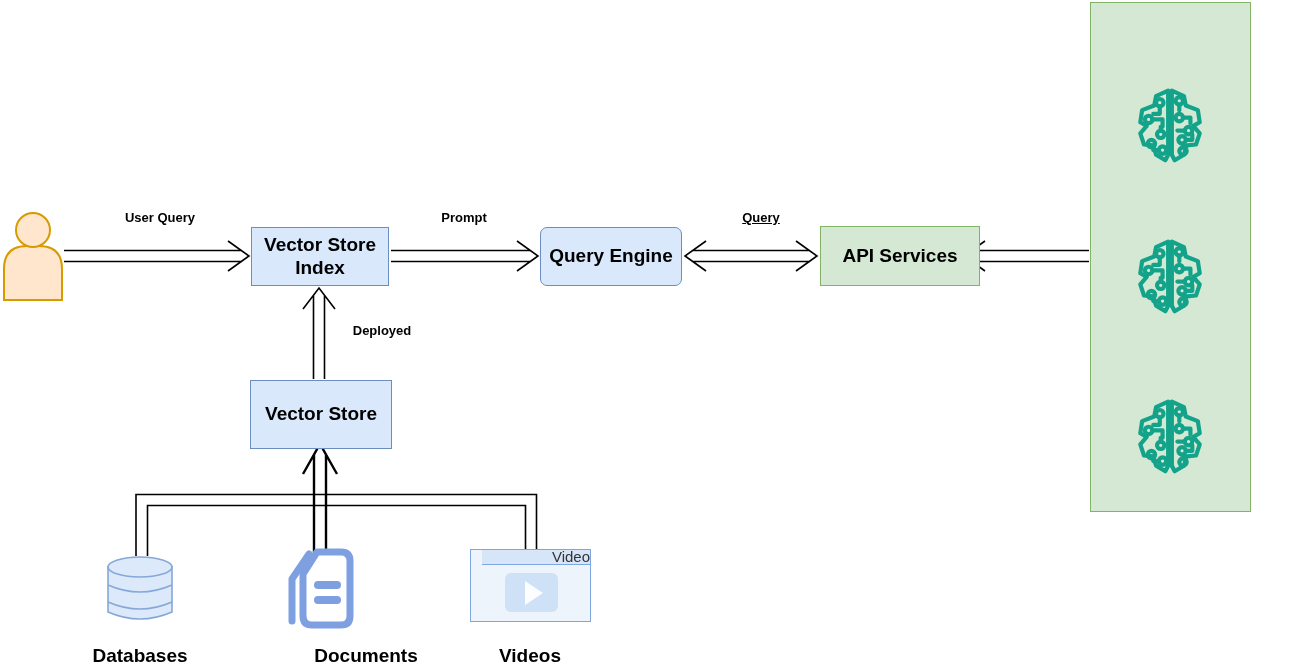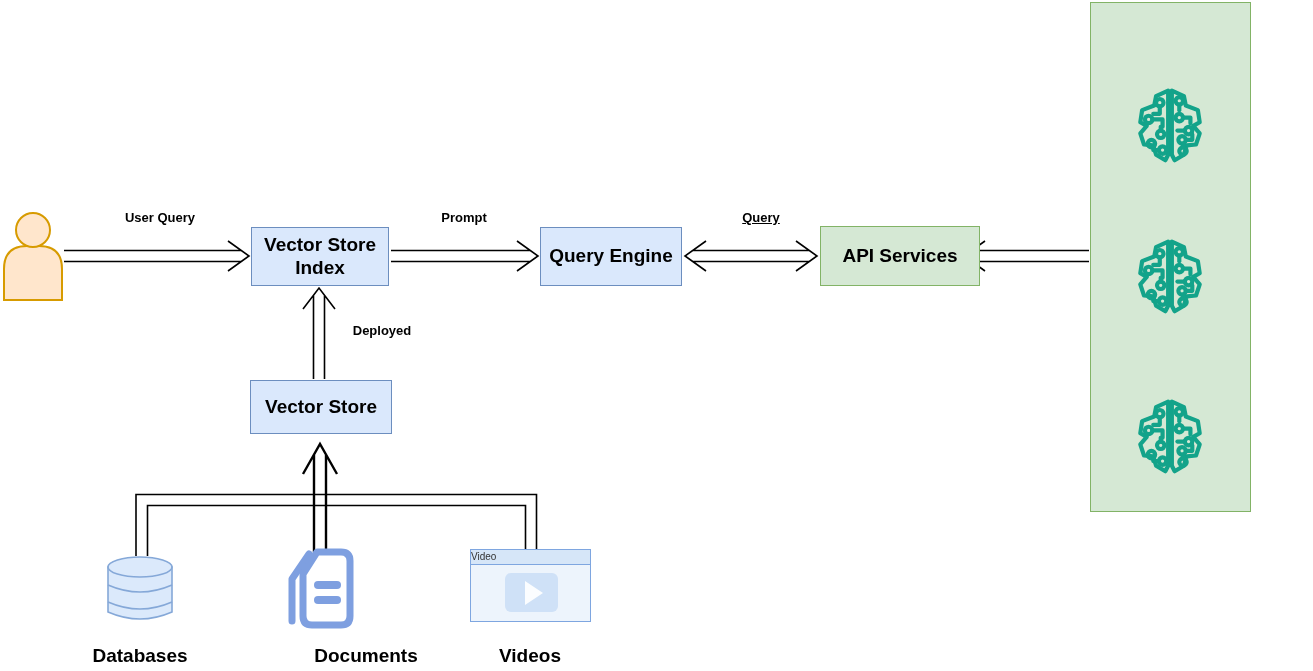--- a/index.html
+++ b/index.html
@@ -40,21 +40,21 @@
   .brain use{stroke:var(--brain-icon,#13A38A);}
   .brain.b1{top:83px;} .brain.b2{top:234px;} .brain.b3{top:394px;}
   
   .video-box{
     position:absolute;left:470px;top:549px;width:121px;height:73px;box-sizing:border-box;
     border:1.5px solid var(--video-border,#7EA6E0);background:var(--video-body-fill,#EDF4FC);
   }
   .video-titlebar{
     height:14px;background:var(--video-title-fill,#D6E6F8);
     border-bottom:1px solid var(--video-border,#7EA6E0);
-    font-size:10px;line-height:14px;text-align:left;color:#333;
+    font-size:15px;line-height:14px;text-align:right;color:#333;margin-left:11px;
   }
   .play-button{
     position:absolute;left:34px;top:23px;width:53px;height:39px;border-radius:6px;
     background:var(--video-button-fill,#CFE1F7);display:flex;align-items:center;justify-content:center;
   }
   .play-triangle{
     width:0;height:0;border-left:18px solid rgba(255,255,255,0.92);
     border-top:12px solid transparent;border-bottom:12px solid transparent;margin-left:5px;
   }
 </style>
@@ -138,27 +138,27 @@
   </svg>
 
   <div class="edge-label" style="left:160px;top:210px;">User Query</div>
   <div class="edge-label" style="left:464px;top:210px;">Prompt</div>
   <div class="edge-label" style="left:761px;top:210px;text-decoration:underline;">Query</div>
   <div class="edge-label" style="left:382px;top:323px;">Deployed</div>
 
   <div class="node blue" style="left:251px;top:227px;width:138px;height:59px;">
     <span>Vector Store Index</span>
   </div>
-  <div class="node blue" style="left:540px;top:227px;width:142px;height:59px;">
+  <div class="node blue" style="left:540px;top:227px;width:142px;height:59px;border-radius:7px;">
     <span>Query Engine</span>
   </div>
   <div class="node green" style="left:820px;top:226px;width:160px;height:60px;">
     <span>API Services</span>
   </div>
-  <div class="node blue" style="left:250px;top:380px;width:142px;height:54px;">
+  <div class="node blue" style="left:250px;top:380px;width:142px;height:69px;">
     <span>Vector Store</span>
   </div>
 
   <div class="panel">
     <svg class="brain b1" viewBox="0 0 84 84">
         <use href="#brainSym"></use>
       </svg>
     <svg class="brain b2" viewBox="0 0 84 84">
         <use href="#brainSym"></use>
       </svg>

